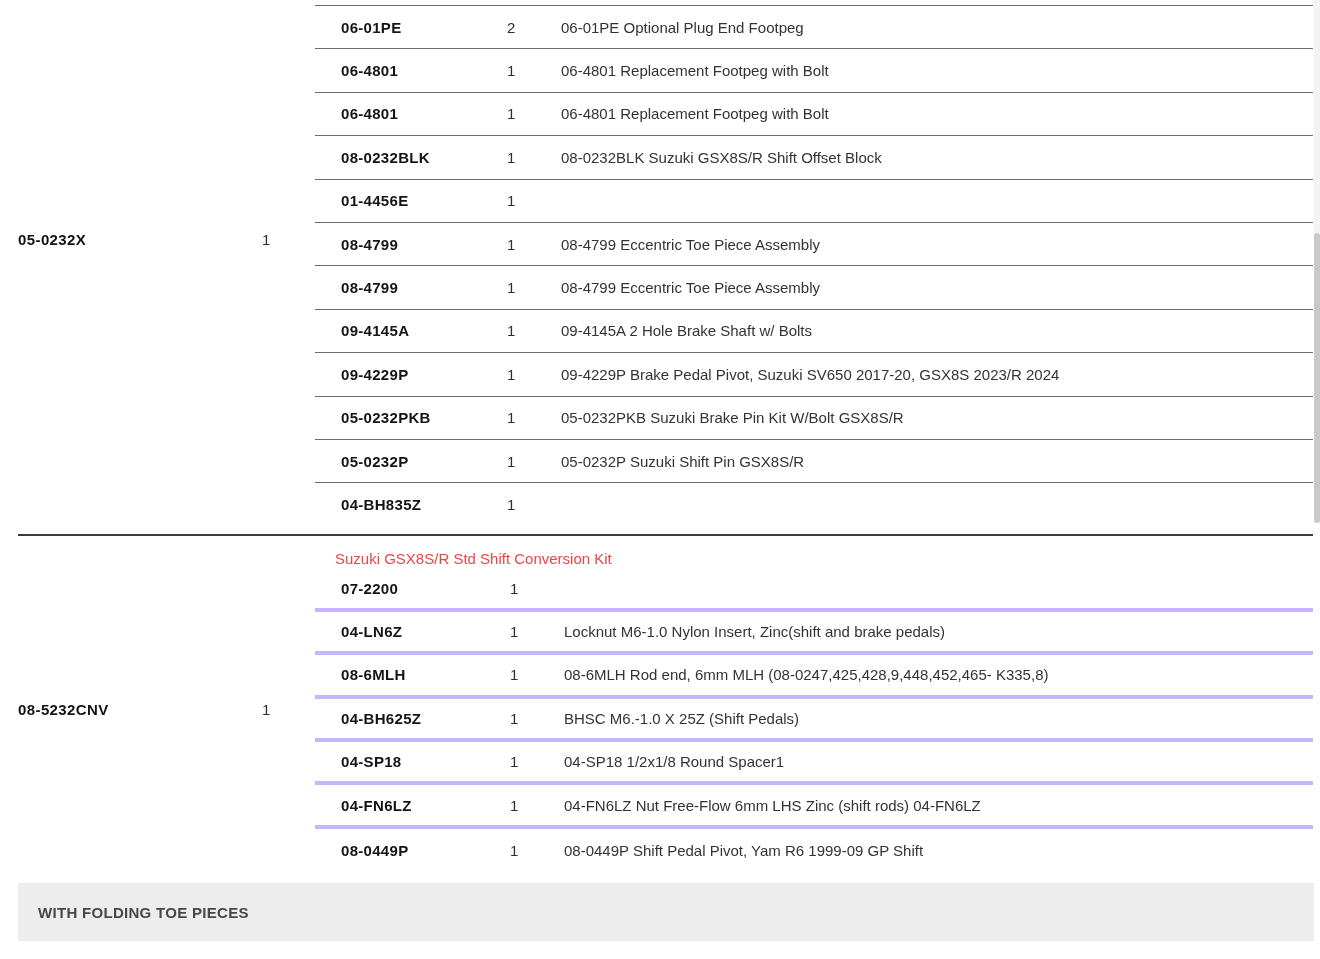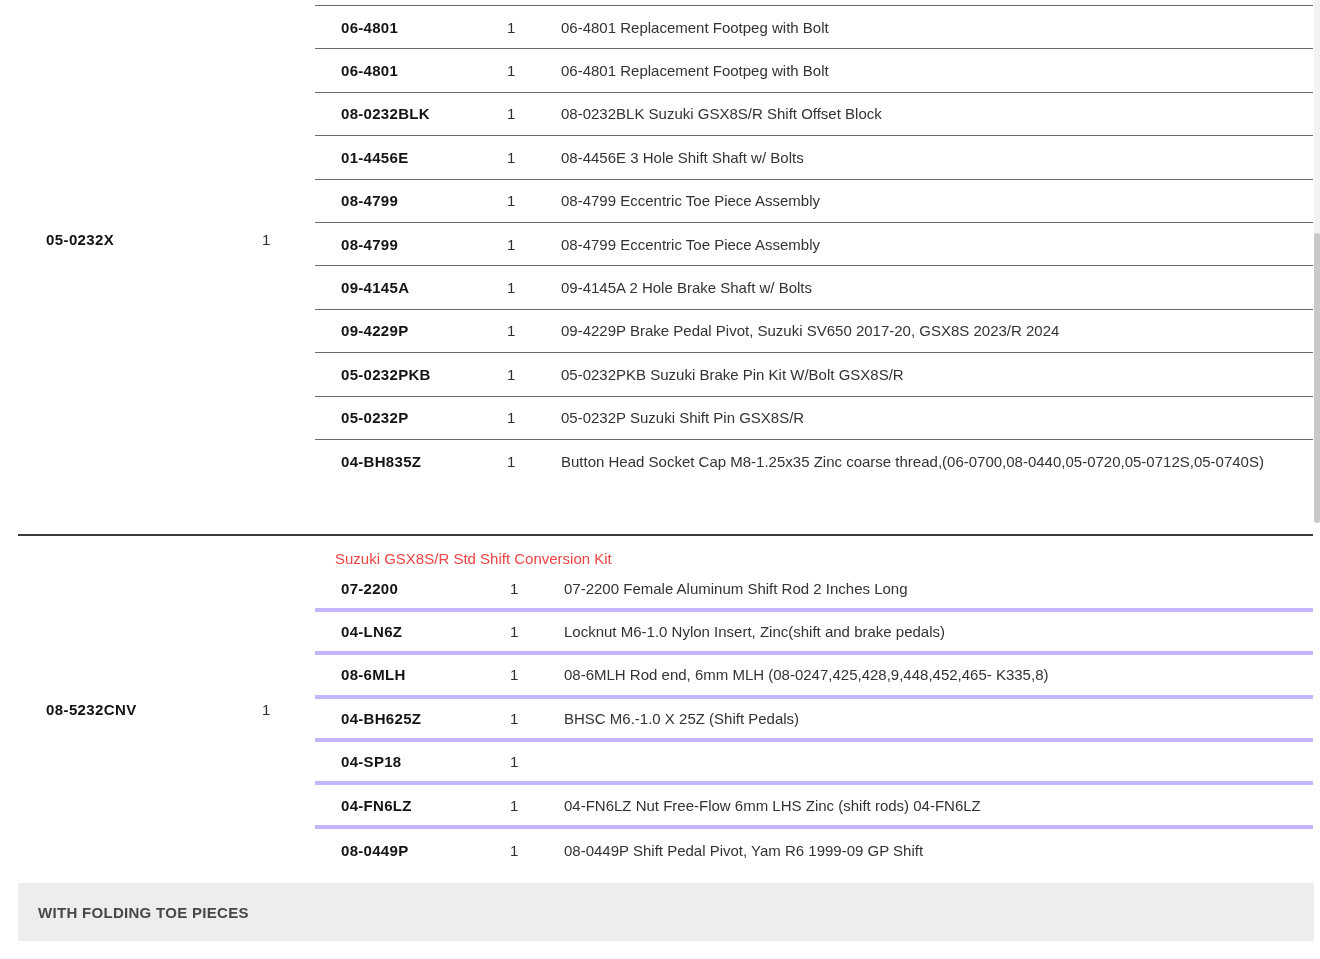--- a/index.html
+++ b/index.html
@@ -16,21 +16,20 @@
 
   
   .outer-part {
     position: absolute;
     left: 18px;
     font-size: 15px;
     font-weight: bold;
     letter-spacing: 0.4px;
     color: #121212;
     line-height: 16px;
-    margin-left: 28px;
   }
   .outer-qty {
     position: absolute;
     left: 262px;
     font-size: 15px;
     color: #2e2e2e;
     line-height: 16px;
   }
 
   
@@ -130,38 +129,42 @@
 </head>
 <body>
 
 <div class="canvas">
 
   <div class="outer-part" style="top:232px">05-0232X</div>
   <div class="outer-qty" style="top:232px">1</div>
 
   <div class="nested nested1" style="top:5px">
       <div class="row">
+        <div class="cell part">06-01PE</div>
+        <div class="cell qty">2</div>
+        <div class="cell desc">06-01PE Optional Plug End Footpeg</div>
+      </div>
+      <div class="row">
         <div class="cell part">06-4801</div>
         <div class="cell qty">1</div>
         <div class="cell desc">06-4801 Replacement Footpeg with Bolt</div>
       </div>
       <div class="row">
         <div class="cell part">06-4801</div>
         <div class="cell qty">1</div>
         <div class="cell desc">06-4801 Replacement Footpeg with Bolt</div>
       </div>
       <div class="row">
         <div class="cell part">08-0232BLK</div>
         <div class="cell qty">1</div>
         <div class="cell desc">08-0232BLK Suzuki GSX8S/R Shift Offset Block</div>
       </div>
       <div class="row">
         <div class="cell part">01-4456E</div>
         <div class="cell qty">1</div>
-        <div class="cell desc">08-4456E 3 Hole Shift Shaft w/ Bolts</div>
       </div>
       <div class="row">
         <div class="cell part">08-4799</div>
         <div class="cell qty">1</div>
         <div class="cell desc">08-4799 Eccentric Toe Piece Assembly</div>
       </div>
       <div class="row">
         <div class="cell part">08-4799</div>
         <div class="cell qty">1</div>
         <div class="cell desc">08-4799 Eccentric Toe Piece Assembly</div>
@@ -182,55 +185,54 @@
         <div class="cell desc">05-0232PKB Suzuki Brake Pin Kit W/Bolt GSX8S/R</div>
       </div>
       <div class="row">
         <div class="cell part">05-0232P</div>
         <div class="cell qty">1</div>
         <div class="cell desc">05-0232P Suzuki Shift Pin GSX8S/R</div>
       </div>
       <div class="row">
         <div class="cell part">04-BH835Z</div>
         <div class="cell qty">1</div>
-        <div class="cell desc">Button Head Socket Cap M8-1.25x35 Zinc coarse thread,(06-0700,08-0440,05-0720,05-0712S,05-0740S)</div>
       </div>
     </div>
 
   <div class="section-divider"></div>
 
   <div class="kit-title">Suzuki GSX8S/R Std Shift Conversion Kit</div>
 
   <div class="outer-part" style="top:702px">08-5232CNV</div>
   <div class="outer-qty" style="top:702px">1</div>
 
   <div class="nested nested2" style="top:568.5px">
       <div class="row">
         <div class="cell part">07-2200</div>
         <div class="cell qty">1</div>
-        <div class="cell desc">07-2200 Female Aluminum Shift Rod 2 Inches Long</div>
       </div>
       <div class="row">
         <div class="cell part">04-LN6Z</div>
         <div class="cell qty">1</div>
         <div class="cell desc">Locknut M6-1.0 Nylon Insert, Zinc(shift and brake pedals)</div>
       </div>
       <div class="row">
         <div class="cell part">08-6MLH</div>
         <div class="cell qty">1</div>
         <div class="cell desc">08-6MLH Rod end, 6mm MLH (08-0247,425,428,9,448,452,465- K335,8)</div>
       </div>
       <div class="row">
         <div class="cell part">04-BH625Z</div>
         <div class="cell qty">1</div>
         <div class="cell desc">BHSC M6.-1.0 X 25Z (Shift Pedals)</div>
       </div>
       <div class="row">
         <div class="cell part">04-SP18</div>
         <div class="cell qty">1</div>
+        <div class="cell desc">04-SP18 1/2x1/8 Round Spacer1</div>
       </div>
       <div class="row">
         <div class="cell part">04-FN6LZ</div>
         <div class="cell qty">1</div>
         <div class="cell desc">04-FN6LZ Nut Free-Flow 6mm LHS Zinc (shift rods) 04-FN6LZ</div>
       </div>
       <div class="row">
         <div class="cell part">08-0449P</div>
         <div class="cell qty">1</div>
         <div class="cell desc">08-0449P Shift Pedal Pivot, Yam R6 1999-09 GP Shift</div>

